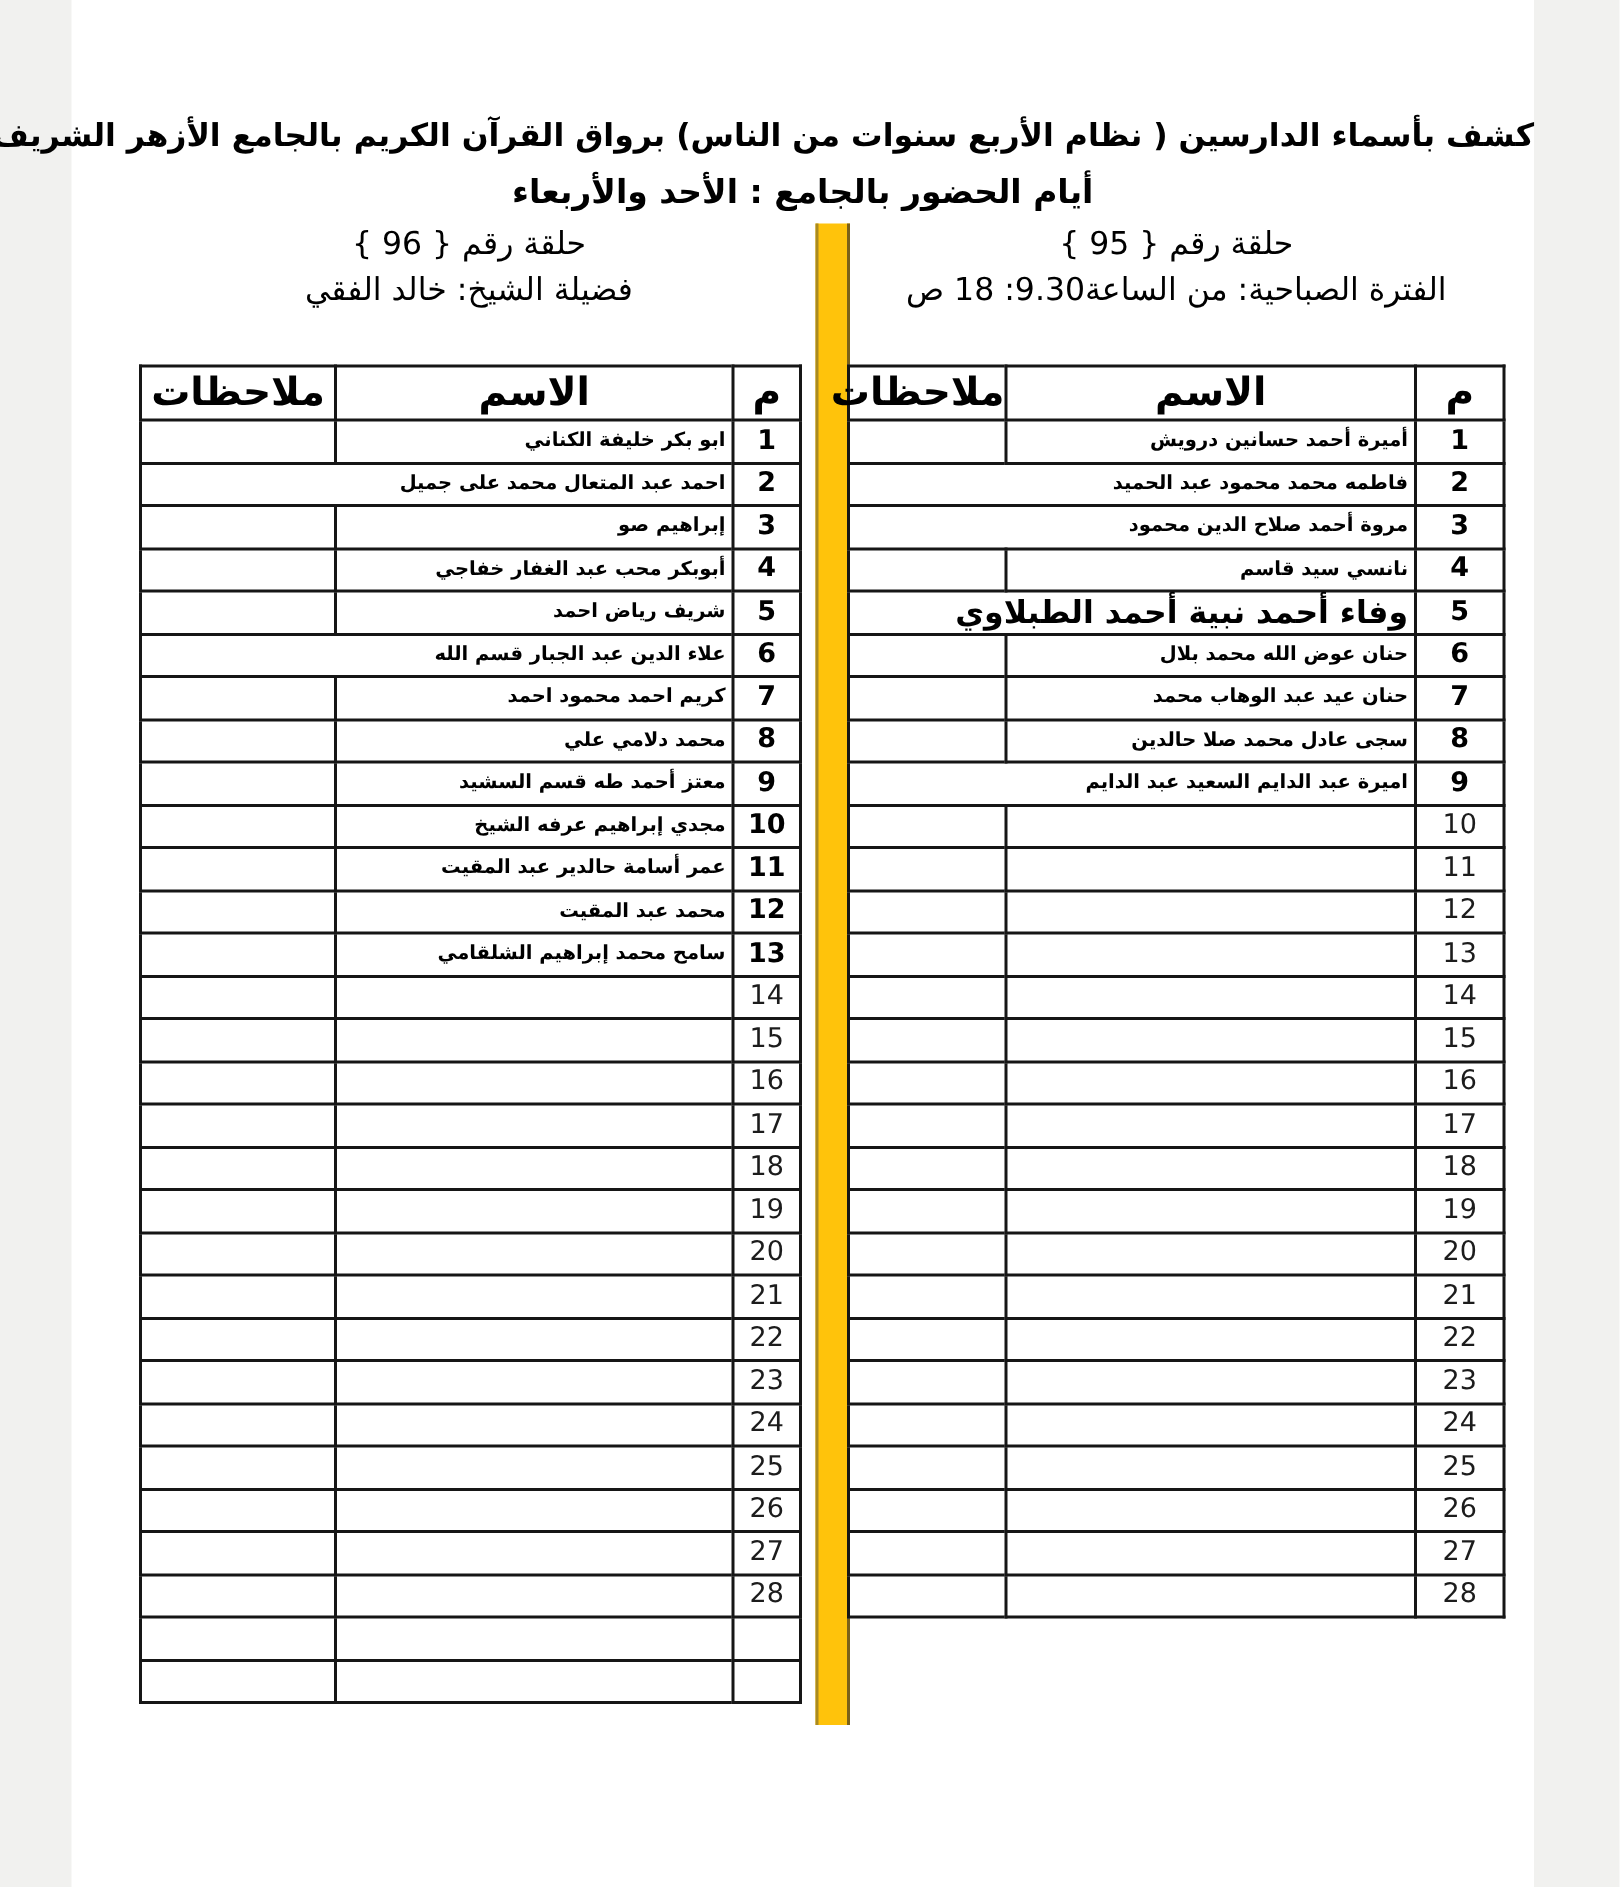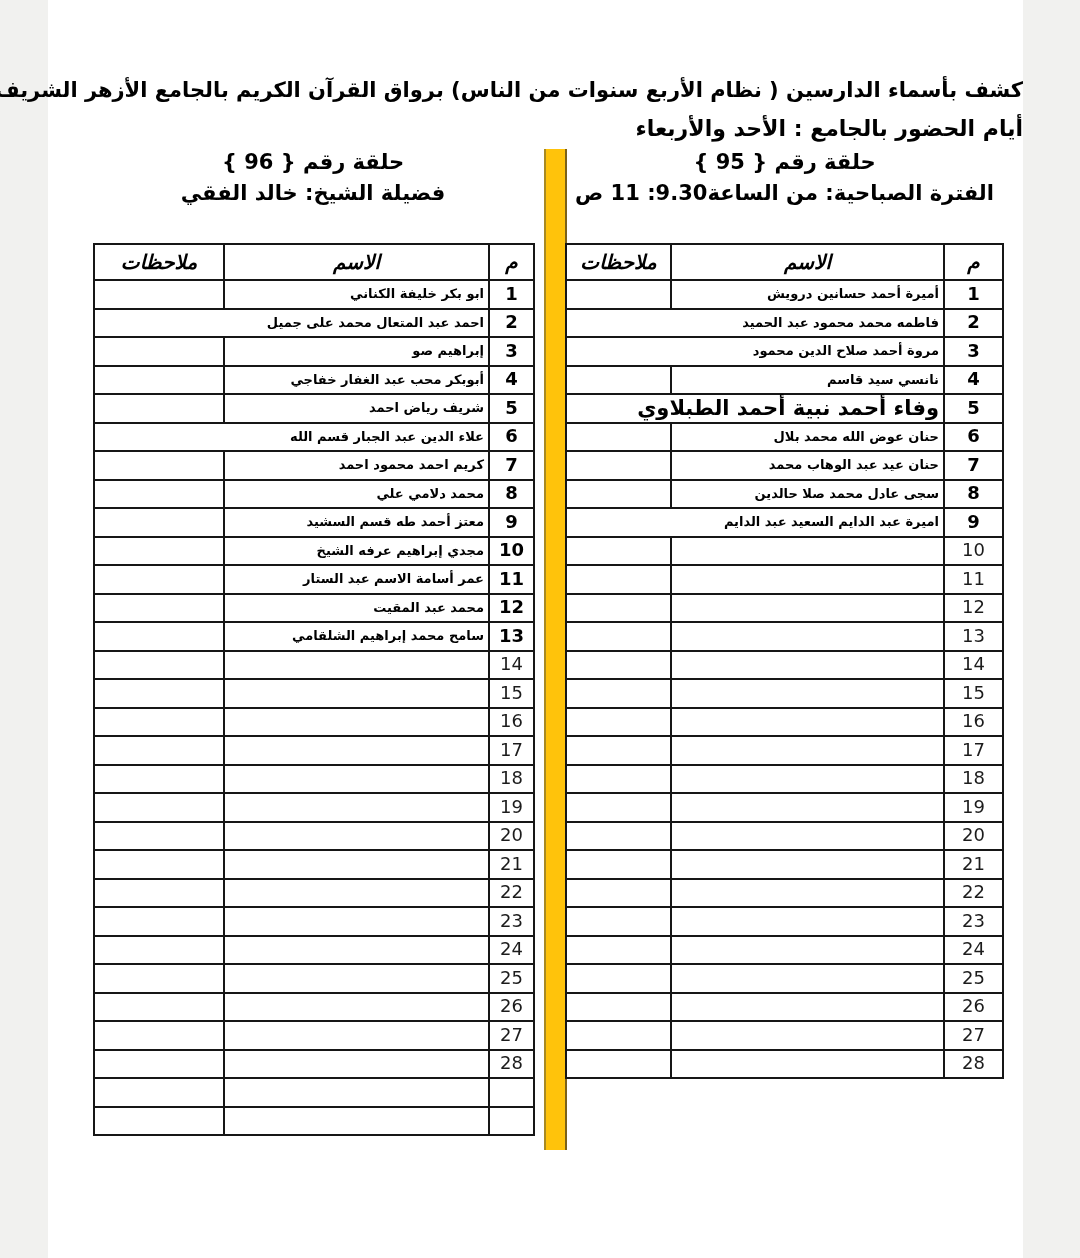--- a/index.html
+++ b/index.html
@@ -12,68 +12,68 @@
   .margin-strip.left  { left:0;  width:48px; }
   .margin-strip.right { right:0; width:57px; }
 
   .doc-title {
     position:absolute; top:78px; left:48px; width:975px;
     text-align:center; direction:rtl;
     font-weight:bold; font-size:21px; white-space:nowrap;
   }
   .doc-days {
     position:absolute; top:116px; left:48px; width:975px;
-    direction:rtl;
+    text-align:center; direction:rtl;
     font-weight:bold; font-size:22px;
   }
 
   .yellow-strip {
     position:absolute; left:544px; top:149px; width:19px; height:1001px;
     border-left:2px solid #a98a22; border-right:2px solid #7a611a;
   }
 
   .circle-head {
     position:absolute; top:147px; direction:rtl; text-align:center;
-    font-weight:bold; font-size:21px; line-height:31px; white-space:nowrap;
+    font-weight:normal; font-size:21px; line-height:31px; white-space:nowrap;
   }
   .circle-head.pos-right { left:567px; width:435px;text-align:center; }
   .circle-head.pos-left  { left:93px;  width:440px; }
 
   table.sheet {
     position:absolute; top:243px; border-collapse:collapse;
     direction:rtl; table-layout:fixed; background:#fff;
   }
   #table-95 { left:565px; width:437px; }
   #table-96 { left:93px;  width:440px; }
   #table-95 col.c-serial { width:59px; }  #table-95 col.c-name { width:273px; } #table-95 col.c-notes { width:105px; }
   #table-96 col.c-serial { width:45px; }  #table-96 col.c-name { width:265px; } #table-96 col.c-notes { width:130px; }
 
   .sheet th, .sheet td { border:2px solid #161616; padding:0; }
-  .sheet th { height:34px; font-size:20px; font-weight:bold; text-align:center;font-style:italic; }
+  .sheet th { height:34px; font-size:26px; font-weight:bold; text-align:center; }
   .sheet td { height:26.5px; line-height:1.05; }
   td.name  { text-align:right; padding:0 4px 0 2px; font-weight:bold; font-size:13px; white-space:nowrap; overflow:visible; }
   td.name.em { font-size:21px; }
   td.serial { text-align:center; font-size:18px; font-weight:400; color:#1c1c1c; }
   td.serial.filled { font-weight:bold; color:#000; }
   td.notes { background:#fff; }
 </style>
 </head>
 <body>
 
 <div class="margin-strip left"></div>
 <div class="margin-strip right"></div>
 
 <div class="doc-title">كشف بأسماء الدارسين ( نظام الأربع سنوات من الناس) برواق القرآن الكريم بالجامع الأزهر الشريف ــ دفعة مايو 2024م</div>
 <div class="doc-days">أيام الحضور بالجامع : الأحد والأربعاء</div>
 
 <div class="yellow-strip" id="divider" style="background: rgb(255, 195, 11);"></div>
 
 <div class="circle-head pos-right">
   <div>حلقة رقم {  95  }</div>
-  <div>الفترة الصباحية: من الساعة9.30: 11 ص</div>
+  <div>الفترة الصباحية: من الساعة9.30: 18 ص</div>
 </div>
 
 <div class="circle-head pos-left">
   <div>حلقة رقم {  96  }</div>
   <div>فضيلة الشيخ: خالد الفقي</div>
 </div>
 
 <table class="sheet" id="table-95">
   <colgroup>
       <col class="c-serial">
@@ -284,21 +284,21 @@
         <td class="name">معتز أحمد طه قسم السشيد</td>
         <td class="notes"></td>
       </tr>
       <tr>
         <td class="serial filled">10</td>
         <td class="name">مجدي إبراهيم عرفه الشيخ</td>
         <td class="notes"></td>
       </tr>
       <tr>
         <td class="serial filled">11</td>
-        <td class="name">عمر أسامة الاسم عبد الستار</td>
+        <td class="name">عمر أسامة حالدير عبد المقيت</td>
         <td class="notes"></td>
       </tr>
       <tr>
         <td class="serial filled">12</td>
         <td class="name">محمد عبد المقيت</td>
         <td class="notes"></td>
       </tr>
       <tr>
         <td class="serial filled">13</td>
         <td class="name">سامح محمد إبراهيم الشلقامي</td>

